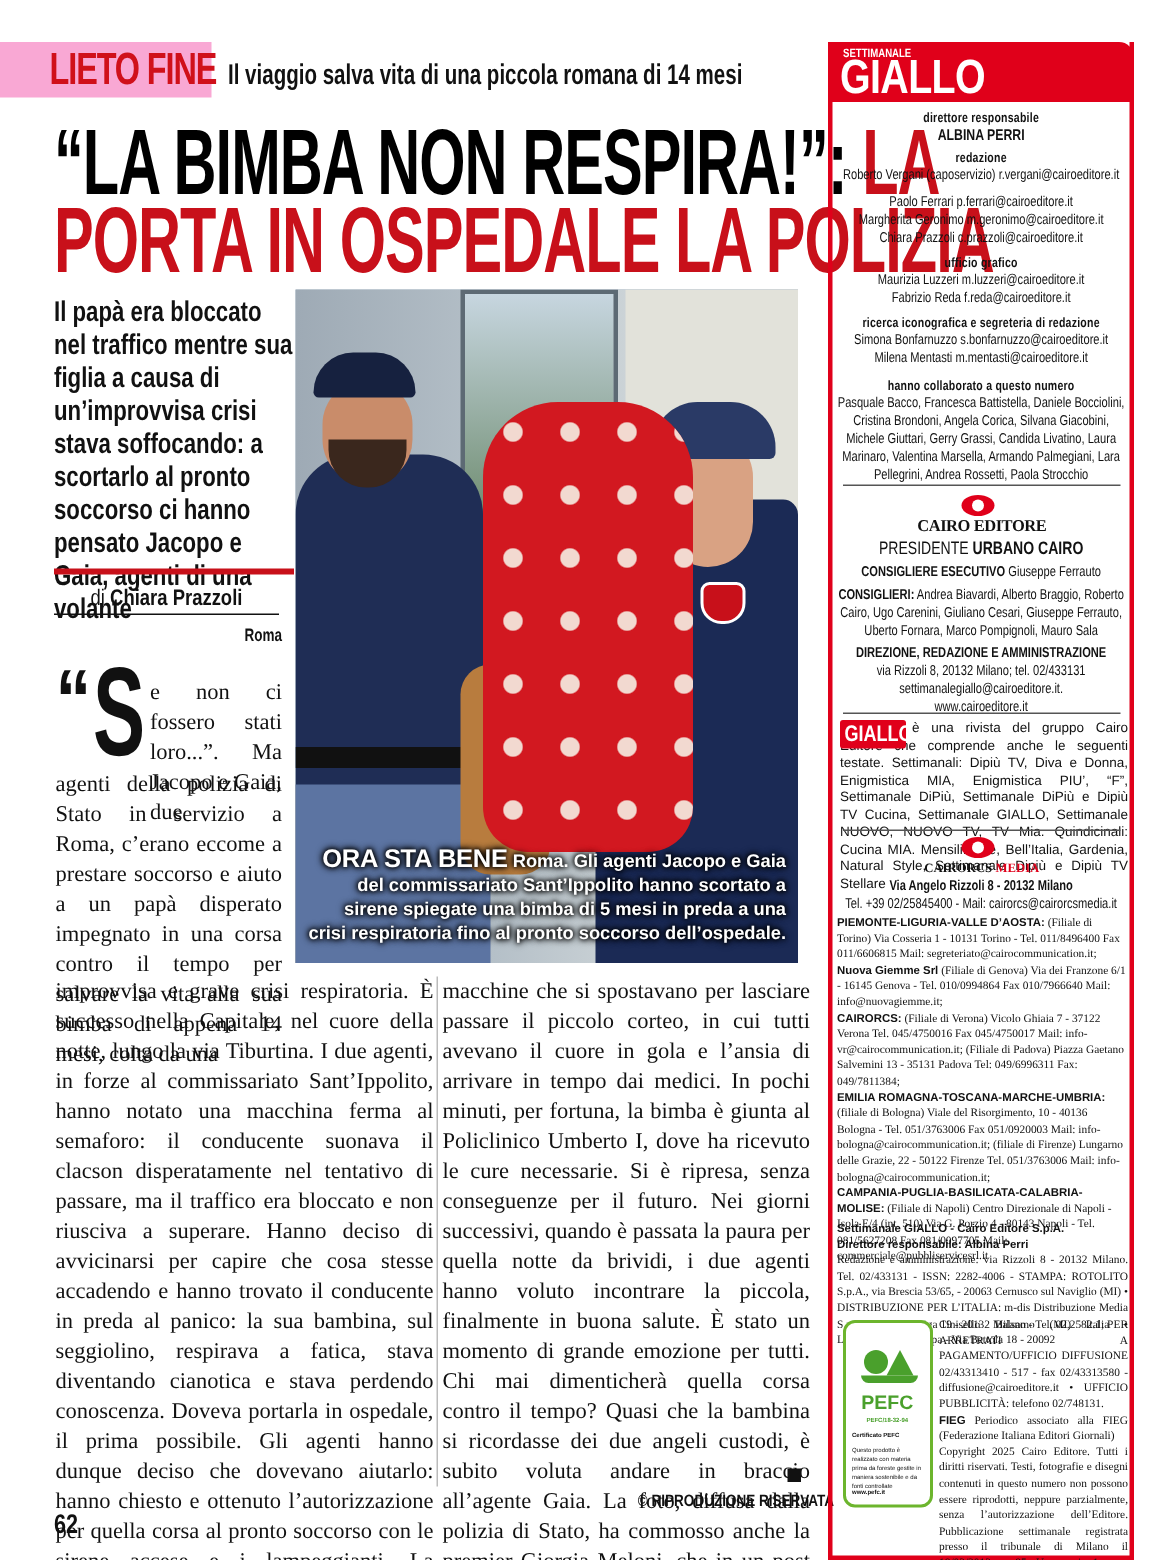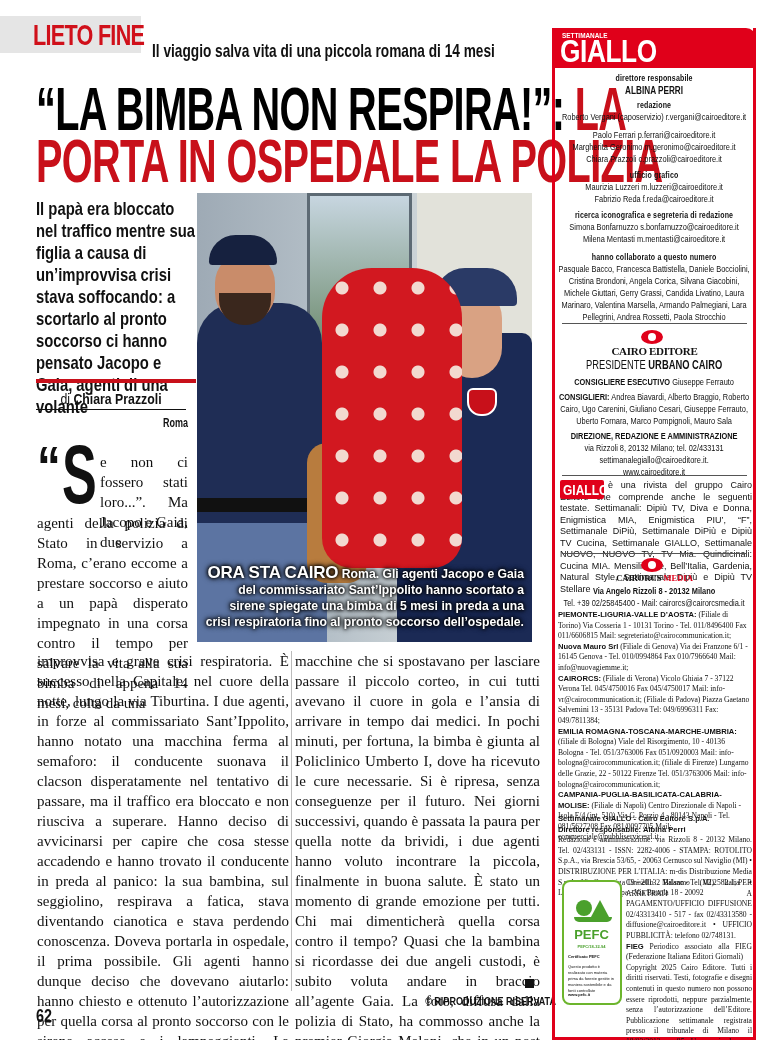--- a/index.html
+++ b/index.html
@@ -1,21 +1,21 @@
 <!DOCTYPE html>
 <html><head>
 <meta charset="utf-8">
 <style>
 *{box-sizing:border-box;margin:0;padding:0}
 html,body{width:777px;height:1040px;background:#fff;overflow:hidden}
 body{position:relative;font-family:"Liberation Serif",serif;color:#111}
 .abs{position:absolute}
 
 
-#kicker{left:0;top:16px;width:141px;height:37px;background:#e5e5e5}
+#kicker{left:0;top:28px;width:141px;height:37px;background:#f9a8d4}
 #kicker span{position:absolute;left:33px;top:2px;font:bold 30px "Liberation Sans",sans-serif;color:#d0101a;letter-spacing:-1px;transform:scaleX(.72);transform-origin:left top;white-space:nowrap}
 #subkicker{left:152px;top:40px;font:bold 19px "Liberation Sans",sans-serif;color:#111;transform:scaleX(.72);transform-origin:left top;white-space:nowrap}
 
 
 .hl{font:bold 62px "Liberation Sans",sans-serif;letter-spacing:-1px;line-height:62px;transform:scaleX(.64);transform-origin:left top;white-space:nowrap}
 #hl1{left:36px;top:78px;color:#000}
 #hl1 .red{color:#c8101a}
 #hl2{left:36px;top:130px;color:#c8101a}
 
 
@@ -124,21 +124,21 @@
   <div class="cop1head"></div>
   <div class="beard"></div>
   <div class="cop1cap"></div>
   <div class="cop2"></div>
   <div class="cop2head"></div>
   <div class="cop2cap"></div>
   <div class="badge"></div>
   <div class="jacket"></div>
   <div class="child"></div>
   <div class="dots"></div>
-  <div id="caption"><span class="cap-head">ORA STA CAIRO</span> <span>Roma. Gli agenti Jacopo e Gaia del commissariato Sant’Ippolito hanno scortato a sirene spiegate una bimba di 5 mesi in preda a una crisi respiratoria fino al pronto soccorso dell’ospedale.</span></div>
+  <div id="caption"><span class="cap-head">ORA STA BENE</span> <span>Roma. Gli agenti Jacopo e Gaia del commissariato Sant’Ippolito hanno scortato a sirene spiegate una bimba di 5 mesi in preda a una crisi respiratoria fino al pronto soccorso dell’ospedale.</span></div>
 </div>
 
 <div id="dropcap" class="abs">
   <span id="dropquote">“</span>
   <span id="dropS">S</span>
 </div>
 <p id="col1top" class="abs bodytext">e non ci fossero stati loro...”. Ma Jacopo e Gaia, due</p>
 <p id="col1mid" class="abs bodytext">agenti della polizia di Stato in servizio a Roma, c’erano eccome a prestare soccorso e aiuto a un papà disperato impegnato in una corsa contro il tempo per salvare la vita alla sua bimba di appena 14 mesi, colta da una</p>
 <p id="col1bottom" class="abs bodytext">improvvisa e grave crisi respiratoria. È successo nella Capitale, nel cuore della notte, lungo la via Tiburtina. I due agenti, in forze al commissariato Sant’Ippolito, hanno notato una macchina ferma al semaforo: il conducente suonava il clacson disperatamente nel tentativo di passare, ma il traffico era bloccato e non riusciva a superare. Hanno deciso di avvicinarsi per capire che cosa stesse accadendo e hanno trovato il conducente in preda al panico: la sua bambina, sul seggiolino, respirava a fatica, stava diventando cianotica e stava perdendo conoscenza. Doveva portarla in ospedale, il prima possibile. Gli agenti hanno dunque deciso che dovevano aiutarlo: hanno chiesto e ottenuto l’autorizzazione per quella corsa al pronto soccorso con le sirene accese e i lampeggianti. La pattuglia della polizia di Stato davanti e l’auto del padre subito dietro con le altre</p>
 <div id="colrule" class="abs"></div>
@@ -209,21 +209,21 @@
 
 <div id="cmlogo" class="abs"></div>
 <div id="cmname" class="abs"><span>CAIRORCS</span> <span class="red">MEDIA</span></div>
 <div class="mb" style="top:585px"><div class="inner">
   <div class="mline" style="font-weight:bold">Via Angelo Rizzoli 8 - 20132 Milano</div>
   <div class="mline">Tel. +39 02/25845400 - Mail: cairorcs@cairorcsmedia.it</div>
 </div></div>
 
 <div class="small" style="top:610px">
   <div><b>PIEMONTE-LIGURIA-VALLE D’AOSTA:</b> <span>(Filiale di Torino) Via Cosseria 1 - 10131 Torino - Tel. 011/8496400 Fax 011/6606815 Mail: segreteriato@cairocommunication.it;</span></div>
-  <div><b>Nuova Mauro Srl</b> <span>(Filiale di Genova) Via dei Franzone 6/1 - 16145 Genova - Tel. 010/0994864 Fax 010/7966640 Mail: info@nuovagiemme.it;</span></div>
+  <div><b>Nuova Giemme Srl</b> <span>(Filiale di Genova) Via dei Franzone 6/1 - 16145 Genova - Tel. 010/0994864 Fax 010/7966640 Mail: info@nuovagiemme.it;</span></div>
   <div><b>CAIRORCS:</b> <span>(Filiale di Verona) Vicolo Ghiaia 7 - 37122 Verona Tel. 045/4750016 Fax 045/4750017 Mail: info-vr@cairocommunication.it; (Filiale di Padova) Piazza Gaetano Salvemini 13 - 35131 Padova Tel: 049/6996311 Fax: 049/7811384;</span></div>
   <div><b>EMILIA ROMAGNA-TOSCANA-MARCHE-UMBRIA:</b> <span>(filiale di Bologna) Viale del Risorgimento, 10 - 40136 Bologna - Tel. 051/3763006 Fax 051/0920003 Mail: info-bologna@cairocommunication.it; (filiale di Firenze) Lungarno delle Grazie, 22 - 50122 Firenze Tel. 051/3763006 Mail: info-bologna@cairocommunication.it;</span></div>
   <div><b>CAMPANIA-PUGLIA-BASILICATA-CALABRIA-MOLISE:</b> <span>(Filiale di Napoli) Centro Direzionale di Napoli - Isola E/4 (int. 510) Via G. Porzio 4 - 80143 Napoli - Tel. 081/5627208 Fax 081/0097705 Mail: commerciale@pubbliservicesrl.it</span></div>
 </div>
 
 <div class="small" style="top:814px;text-align:justify">
   <div><b>Settimanale GIALLO - Cairo Editore S.p.A.</b></div>
   <div><b>Direttore responsabile: Albina Perri</b></div>
   <div>Redazione e amministrazione: via Rizzoli 8 - 20132 Milano. Tel. 02/433131 - ISSN: 2282-4006 - STAMPA: ROTOLITO S.p.A., via Brescia 53/65, - 20063 Cernusco sul Naviglio (MI) • DISTRIBUZIONE PER L’ITALIA: m-dis Distribuzione Media S.p.A., Via Cazzaniga 19 - 20132 Milano - Tel. 02.2582.1; PER L’ESTERO: Sodip Spa - Via Bettola 18 - 20092</div>
 </div>

